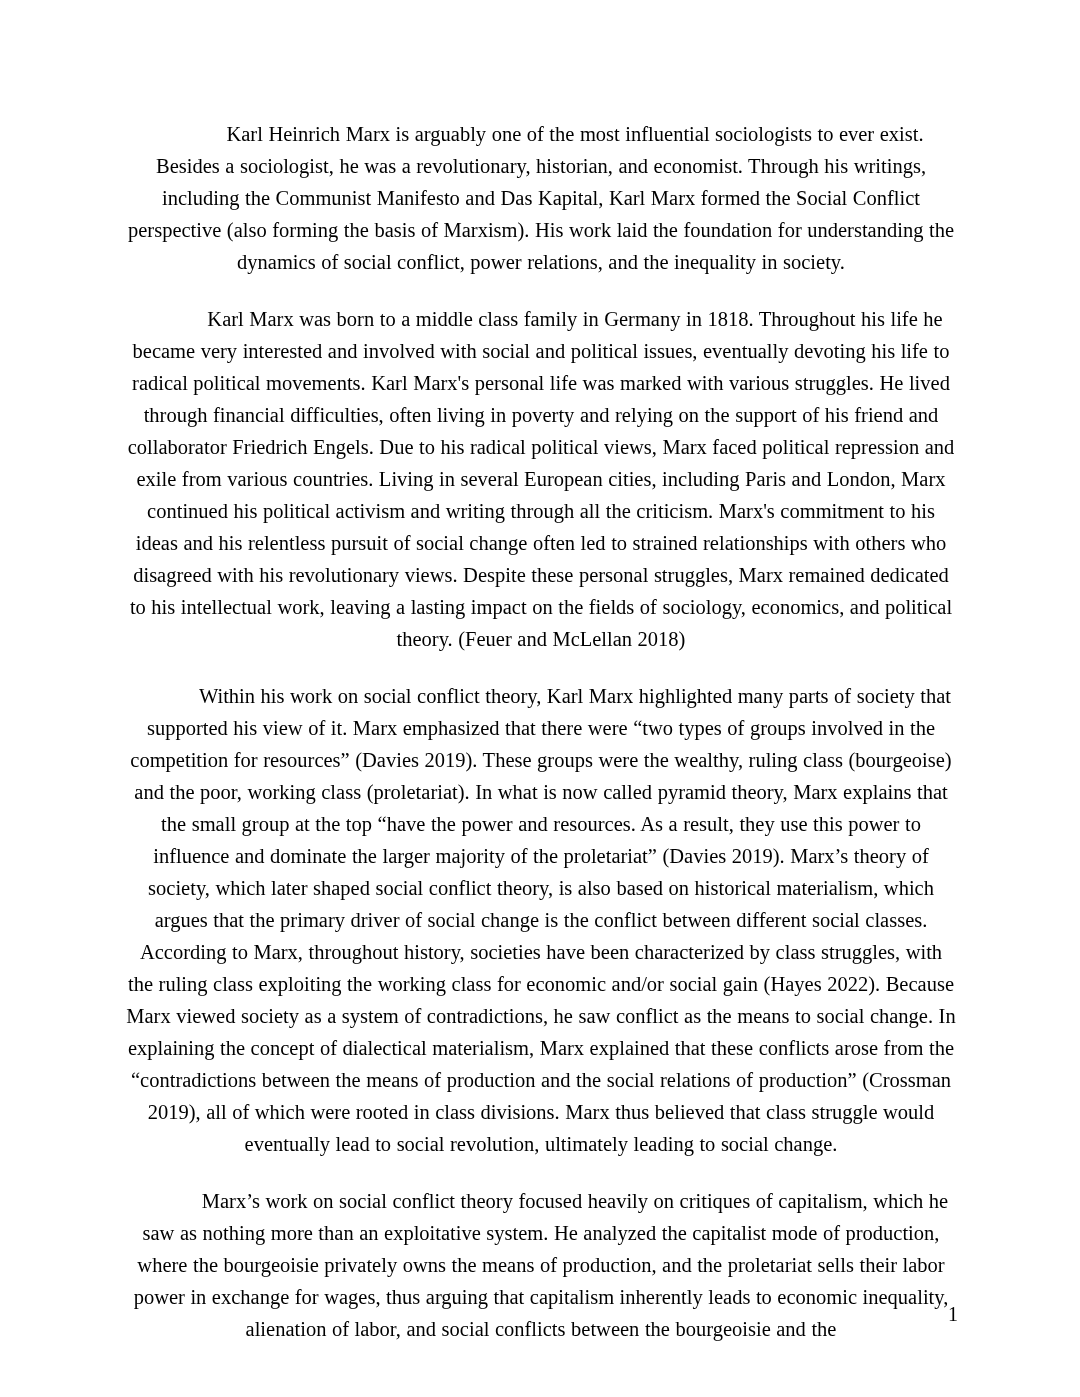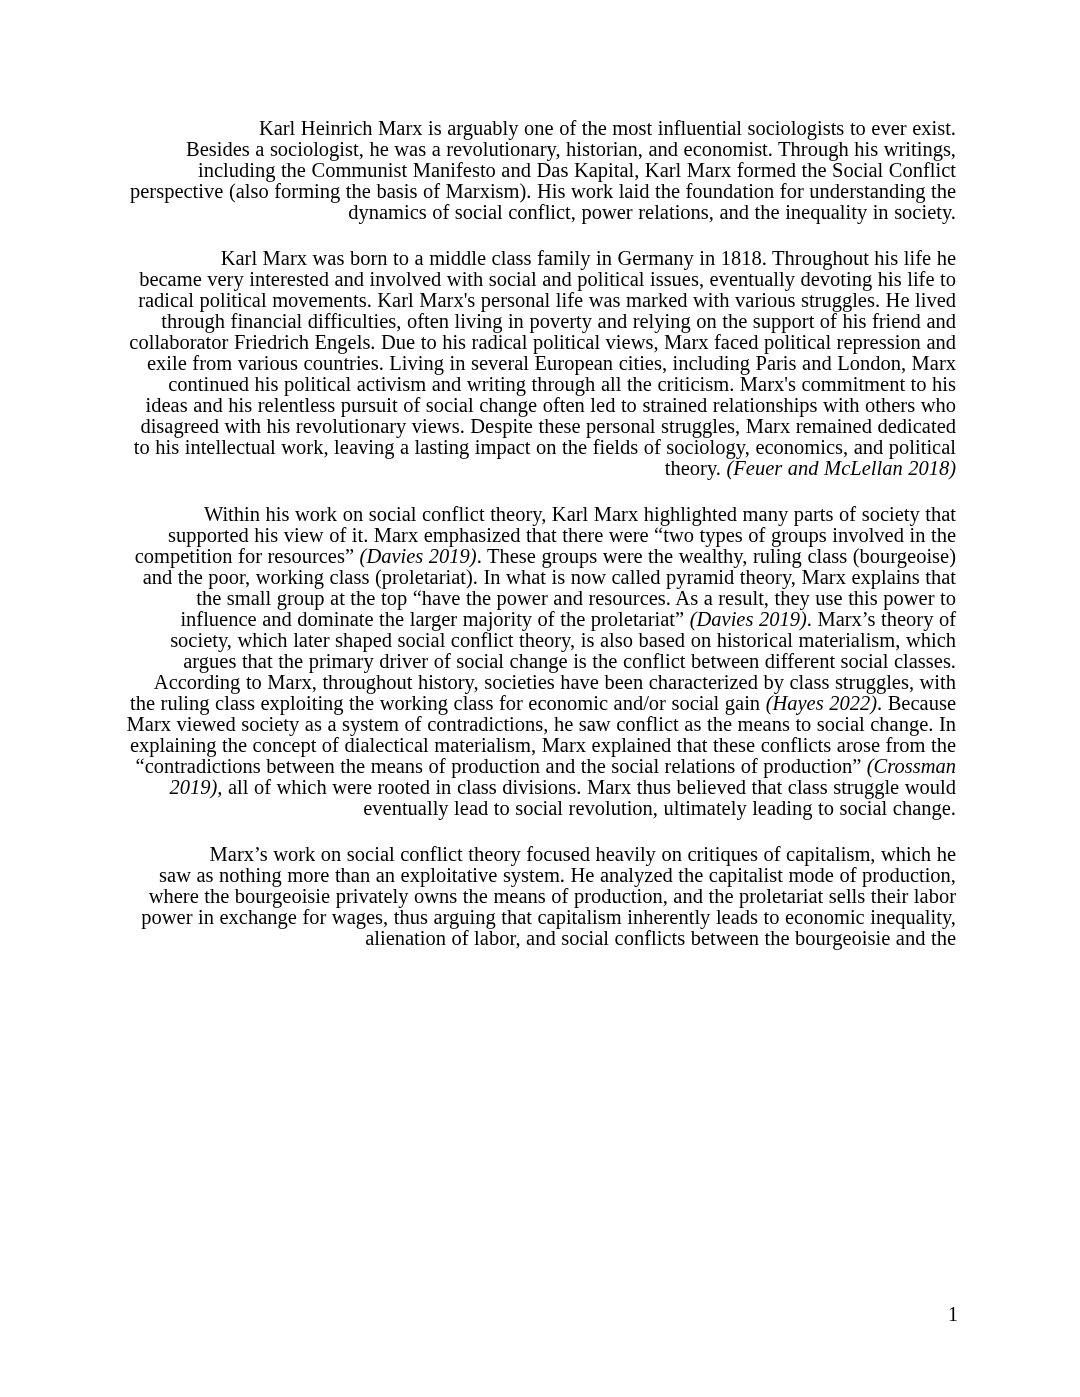--- a/index.html
+++ b/index.html
@@ -25,30 +25,29 @@
   }
   .doc-body {
     position: absolute;
     left: 122px;
     top: 118px;
     width: 834px;
   }
   p.para {
     margin: 0 0 25px 4px;
     font-size: 20.5px;
-    line-height: 21px;
+    line-height: 32px;
     text-indent: 68px;
-    text-align: right;
+    text-align: center;
     word-spacing: 0.4px;
   }
   p.para:last-child {
     margin-bottom: 0;
   }
   .cite {
-    font-style: italic;
   }
   .page-number {
     position: absolute;
     right: 122px;
     bottom: 72px;
     font-size: 20px;
     line-height: 22px;
     font-family: "Liberation Serif", "DejaVu Serif", serif;
   }
 </style>

